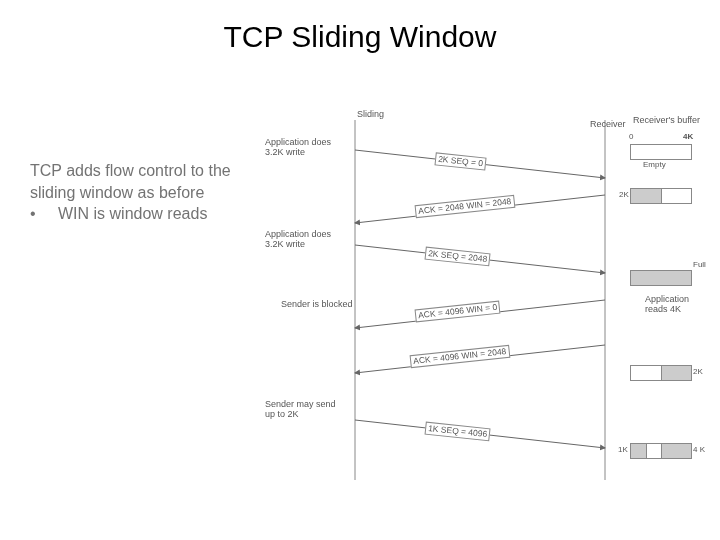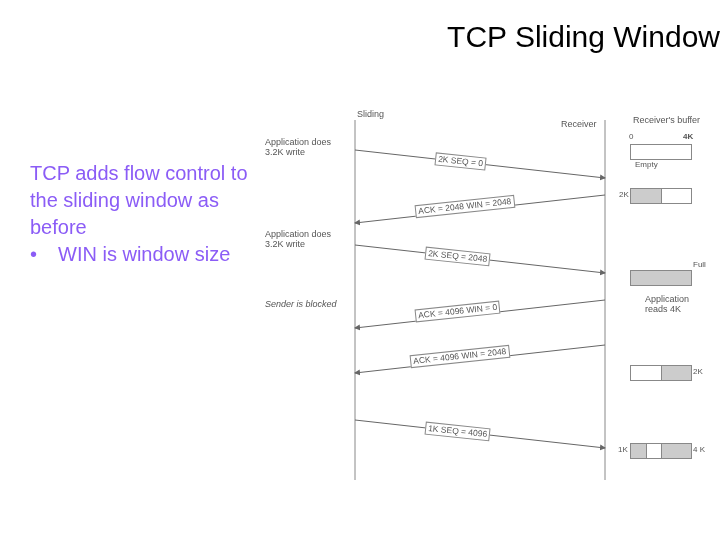--- a/index.html
+++ b/index.html
@@ -10,32 +10,32 @@
     font-family: Arial, Helvetica, sans-serif;
     background: #fff;
     position: relative;
     overflow: hidden;
   }
   .title {
     position: absolute;
     top: 20px;
     left: 0;
     right: 0;
-    text-align: right;
+    text-align: center;
     font-size: 30px;
     color: #000;
   }
   .bodytext {
     position: absolute;
     top: 160px;
     left: 30px;
     width: 230px;
-    font-size: 20px;
+    font-size: 16px;
     line-height: 1.35;
-    color: #8b5cf6;
+    color: #737373;
   }
   .bullet-row { display: flex; }
   .bullet-mark { width: 28px; flex: 0 0 28px; }
   .bullet-text { flex: 1; }
   .diagram {
     position: absolute;
     top: 110px;
     left: 265px;
     width: 450px;
     height: 380px;
@@ -81,21 +81,21 @@
 </style>
 </head>
 <body>
 
 <div class="title">TCP Sliding Window</div>
 
 <div class="bodytext">
   <div>TCP adds flow control to the sliding window as before</div>
   <div class="bullet-row">
     <div class="bullet-mark">•</div>
-    <div class="bullet-text">WIN is window size</div>
+    <div class="bullet-text">WIN is window reads</div>
   </div>
 </div>
 
 <div class="diagram">
 
   <svg width="450" height="380">
     <defs>
       <marker id="ah" markerWidth="6" markerHeight="6" refX="5" refY="3" orient="auto">
         <path d="M0,0 L6,3 L0,6 Z" fill="#666"></path>
       </marker>
@@ -111,43 +111,44 @@
     <line x1="90" y1="135" x2="340" y2="163" stroke="#666" stroke-width="1" marker-end="url(#ah)"></line>
 
     <line x1="340" y1="190" x2="90" y2="218" stroke="#666" stroke-width="1" marker-end="url(#ah)"></line>
 
     <line x1="340" y1="235" x2="90" y2="263" stroke="#666" stroke-width="1" marker-end="url(#ah)"></line>
 
     <line x1="90" y1="310" x2="340" y2="338" stroke="#666" stroke-width="1" marker-end="url(#ah)"></line>
   </svg>
 
   <div class="dlabel" style="left:92px; top:0;">Sliding</div>
-  <div class="dlabel" style="left:296px; top:10px;">Receiver</div>
+  <div class="dlabel" style="left:325px; top:10px;">Receiver</div>
   <div class="dlabel" style="left:368px; top:6px; text-align:center;">Receiver's buffer</div>
 
   <div class="buflabel" style="left:364px; top:22px;">0</div>
   <div class="buflabel" style="left:418px; top:22px;font-weight:bold;">4K</div>
 
   <div class="dlabel" style="left:0; top:28px; width:80px; white-space:normal;">Application does 3.2K write</div>
   <div class="dlabel" style="left:0; top:120px; width:80px; white-space:normal;">Application does 3.2K write</div>
-  <div class="dlabel" style="left:0; top:190px; width:80px; white-space:normal;font-style:italic;">Sender is blocked</div>
+  <div class="dlabel" style="left:16px; top:190px; width:80px; white-space:normal;">Sender is blocked</div>
+  <div class="dlabel" style="left:0; top:290px; width:80px; white-space:normal;">Sender may send up to 2K</div>
 
   <div class="dlabel" style="left:380px; top:185px; width:60px; white-space:normal;">Application reads 4K</div>
 
   <div class="msgbox" style="left:170px; top:45px; transform:rotate(6deg);">2K   SEQ = 0</div>
   <div class="msgbox" style="left:150px; top:90px; transform:rotate(-6deg);">ACK = 2048 WIN = 2048</div>
   <div class="msgbox" style="left:160px; top:140px; transform:rotate(6deg);">2K   SEQ = 2048</div>
   <div class="msgbox" style="left:150px; top:195px; transform:rotate(-6deg);">ACK = 4096 WIN = 0</div>
   <div class="msgbox" style="left:145px; top:240px; transform:rotate(-6deg);">ACK = 4096 WIN = 2048</div>
   <div class="msgbox" style="left:160px; top:315px; transform:rotate(6deg);">1K   SEQ = 4096</div>
 
   <div class="buf" style="left:365px; top:34px;">
     <div class="seg empty" style="width:100%"></div>
   </div>
-  <div class="buflabel" style="left:370px; top:50px;">Empty</div>
+  <div class="buflabel" style="left:378px; top:50px;">Empty</div>
 
   <div class="buf" style="left:365px; top:78px;">
     <div class="seg fill" style="width:50%"></div>
     <div class="seg empty" style="width:50%"></div>
   </div>
   <div class="buflabel" style="left:354px; top:80px;">2K</div>
 
   <div class="buf" style="left:365px; top:160px;">
     <div class="seg fill" style="width:100%"></div>
   </div>

